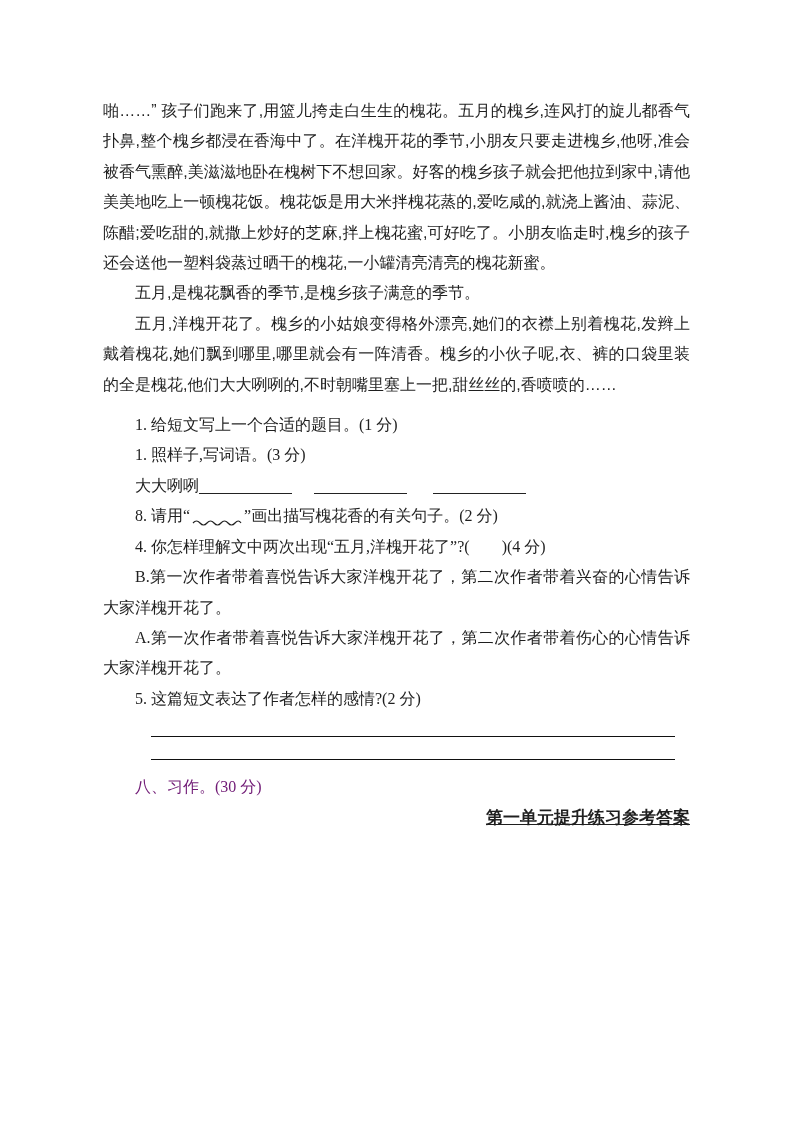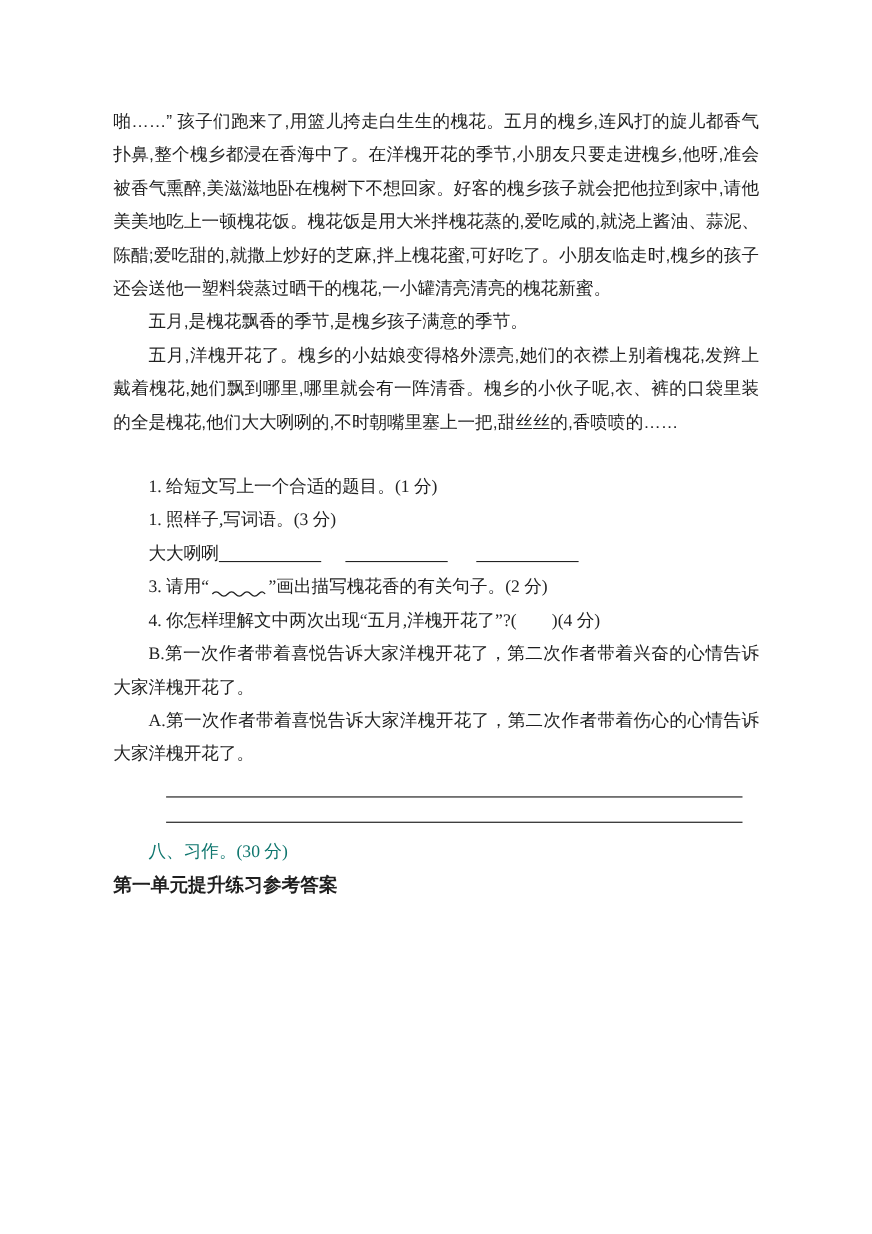--- a/index.html
+++ b/index.html
@@ -18,21 +18,21 @@
     font-size:16px;line-height:30.4px;
     text-align:justify;
   }
   .passage p{margin:0;text-indent:2em;}
   .passage p.no-indent{text-indent:0;}
   
   .questions{
     font-family:"Liberation Serif",serif;
     font-size:16px;line-height:30.4px;
     text-align:justify;
-    margin-top:28px;
+    margin-top:10px;
   }
   .questions p{margin:0;text-indent:2em;}
   .blank{
     display:inline-block;
     border-bottom:1.4px solid #222;
     height:2px;
     margin-bottom:-3px;
   }
   .row1 .blank{width:85px;}
   .row2 .blank{width:93px;}
@@ -40,56 +40,57 @@
   .gap22{margin-left:22px;}
   .wavy{vertical-align:-6px;margin:0 2px;}
   .answer-rule{
     height:22px;
     width:524px;
     margin-left:48px;
     border-bottom:1.6px solid #111;
   }
   .mt16{margin-top:16px !important;}
   .mt12{margin-top:12px !important;}
-  .red-heading{color:#0f766e;}
+  .red-heading{color:#701a75;}
   .answer-title{
     margin:54px 0 0 0;
-    text-align:left;
+    text-align:right;
     text-indent:0 !important;
     font-weight:bold;
     font-family:"Liberation Serif",serif;
-    font-size:17px;line-height:30.4px;
+    font-size:17px;line-height:30.4px;text-decoration:underline;
   }
 </style>
 </head>
 <body>
 
 <div class="page">
 
   <div class="passage">
     <p class="no-indent">啪……” 孩子们跑来了,用篮儿挎走白生生的槐花。五月的槐乡,连风打的旋儿都香气扑鼻,整个槐乡都浸在香海中了。在洋槐开花的季节,小朋友只要走进槐乡,他呀,准会被香气熏醉,美滋滋地卧在槐树下不想回家。好客的槐乡孩子就会把他拉到家中,请他美美地吃上一顿槐花饭。槐花饭是用大米拌槐花蒸的,爱吃咸的,就浇上酱油、蒜泥、陈醋;爱吃甜的,就撒上炒好的芝麻,拌上槐花蜜,可好吃了。小朋友临走时,槐乡的孩子还会送他一塑料袋蒸过晒干的槐花,一小罐清亮清亮的槐花新蜜。</p>
     <p>五月,是槐花飘香的季节,是槐乡孩子满意的季节。</p>
     <p>五月,洋槐开花了。槐乡的小姑娘变得格外漂亮,她们的衣襟上别着槐花,发辫上戴着槐花,她们飘到哪里,哪里就会有一阵清香。槐乡的小伙子呢,衣、裤的口袋里装的全是槐花,他们大大咧咧的,不时朝嘴里塞上一把,甜丝丝的,香喷喷的……</p>
   </div>
 
   <div class="questions">
     <p>1. 给短文写上一个合适的题目。(1 分)</p>
     <p>1. 照样子,写词语。(3 分)</p>
 
 
     <p class="row2"><span>大大咧咧</span><span class="blank"></span><span class="blank gap22"></span><span class="blank gap26"></span></p>
 
-    <p><span>3. 请用“</span><svg class="wavy" width="50" height="10" viewBox="0 0 50 10">
+    <p><span>8. 请用“</span><svg class="wavy" width="50" height="10" viewBox="0 0 50 10">
           <path d="M1 6 Q 4.5 2 8 6 T 15 6 T 22 6 T 29 6 T 36 6 T 43 6 T 49 6" stroke="#222" stroke-width="1.2" fill="none"></path>
         </svg><span>”画出描写槐花香的有关句子。(2 分)</span></p>
 
     <p>4. 你怎样理解文中两次出现“五月,洋槐开花了”?(　　)(4 分)</p>
     <p>B.第一次作者带着喜悦告诉大家洋槐开花了，第二次作者带着兴奋的心情告诉大家洋槐开花了。</p>
     <p>A.第一次作者带着喜悦告诉大家洋槐开花了，第二次作者带着伤心的心情告诉大家洋槐开花了。</p>
 
+    <p>5. 这篇短文表达了作者怎样的感情?(2 分)</p>
     <div class="answer-rule"></div>
 
     <div class="answer-rule"></div>
 
     <p class="red-heading mt12">八、习作。(30 分)</p>
 
     <p class="answer-title">第一单元提升练习参考答案</p>
   </div>
 
 </div>

